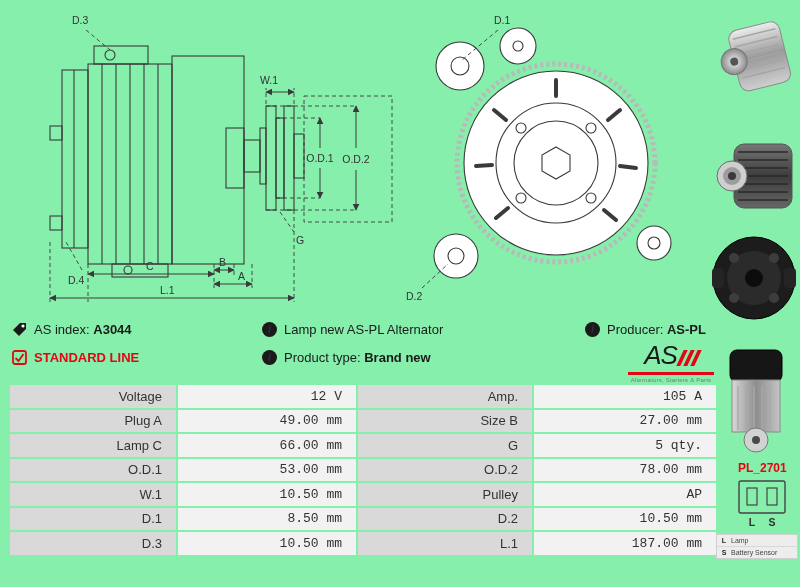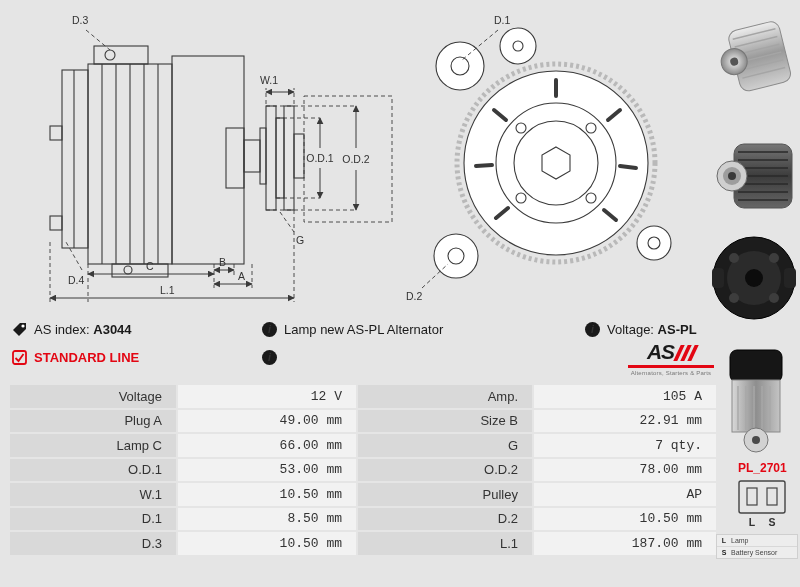--- a/index.html
+++ b/index.html
@@ -1,32 +1,32 @@
 <!DOCTYPE html>
 <html><head>
 <meta charset="utf-8">
 <style>
   html,body{margin:0;padding:0;background:#fff;}
-  .page{position:relative;width:800px;height:587px;background:#e5e5e5;overflow:hidden;
+  .page{position:relative;width:800px;height:587px;background:#86efac;overflow:hidden;
         font-family:"Liberation Sans",sans-serif;}
   .abs{position:absolute;}
   svg text{font-family:"Liberation Sans",sans-serif;font-size:10.5px;fill:#333;}
   .info-item{display:flex;align-items:center;gap:7px;font-size:13px;color:#1a1a1a;white-space:nowrap;}
   .bold{font-weight:bold;}
   .std-line{color:#e30613;font-weight:bold;}
   table.spec{border-collapse:separate;border-spacing:2px;table-layout:fixed;width:708px;}
   table.spec td{height:22.5px;font-size:13px;color:#333;text-align:right;padding:0 14px 0 0;vertical-align:middle;}
   td.lbl{background:#d9d9d9;}
   td.val{background:#f2f2f2;font-family:Liberation Mono, monospace;}
   .plug-code{color:#e30613;font-weight:bold;font-size:12px;}
   .legend{width:80px;background:#ededed;border:1px solid #cfcfcf;font-size:7px;color:#444;}
   .legend-row{display:flex;align-items:center;height:11px;border-bottom:1px solid #d8d8d8;}
   .legend-row:last-child{border-bottom:none;}
   .legend-key{width:14px;text-align:center;font-weight:bold;color:#222;}
-  .logo-as{font-style:italic;font-weight:700;font-size:21px;color:#1a1a1a;letter-spacing:-1px;}
+  .logo-as{font-style:italic;font-weight:400;font-size:26px;color:#1a1a1a;letter-spacing:-1px;}
   .logo-stripe{display:inline-block;width:4px;height:16px;background:#e30613;transform:skewX(-25deg);margin-left:3px;vertical-align:-2px;}
   .logo-bar{height:3px;background:#e30613;margin:1px 0 2px 0;}
   .logo-sub{font-size:6px;color:#777;letter-spacing:.2px;}
 </style>
 </head>
 <body>
 
 <div class="page">
 
   <svg class="abs" style="left:28px;top:8px;" width="370" height="305" viewBox="0 0 370 305">
@@ -263,29 +263,32 @@
       <text x="7.5" y="11.4" text-anchor="middle" font-size="10" font-weight="bold" fill="#fff" font-style="italic">i</text>
     </svg>
     <span>Lamp new AS-PL Alternator</span>
   </div>
 
   <div class="abs info-item" style="left:262px;top:350px;">
     <svg width="15" height="15" viewBox="0 0 15 15">
       <circle cx="7.5" cy="7.5" r="7.5" fill="#1a1a1a"></circle>
       <text x="7.5" y="11.4" text-anchor="middle" font-size="10" font-weight="bold" fill="#fff" font-style="italic">i</text>
     </svg>
+    <span>
+      <span>Product type: </span><span class="bold">Brand new</span>
+    </span>
   </div>
 
   <div class="abs info-item" style="left:585px;top:322px;">
     <svg width="15" height="15" viewBox="0 0 15 15">
       <circle cx="7.5" cy="7.5" r="7.5" fill="#1a1a1a"></circle>
       <text x="7.5" y="11.4" text-anchor="middle" font-size="10" font-weight="bold" fill="#fff" font-style="italic">i</text>
     </svg>
     <span>
-      <span>Voltage: </span><span class="bold">AS-PL</span>
+      <span>Producer: </span><span class="bold">AS-PL</span>
     </span>
   </div>
 
   <div class="abs" style="left:628px;top:340px;width:86px;text-align:center;">
     <div>
       <span class="logo-as">AS</span><span class="logo-stripe"></span><span class="logo-stripe"></span><span class="logo-stripe"></span>
     </div>
     <div class="logo-bar"></div>
     <div class="logo-sub">Alternators, Starters &amp; Parts</div>
   </div>
@@ -301,27 +304,27 @@
       <tr>
         <td class="lbl">Voltage</td>
         <td class="val">12 V</td>
         <td class="lbl">Amp.</td>
         <td class="val">105 A</td>
       </tr>
       <tr>
         <td class="lbl">Plug A</td>
         <td class="val">49.00 mm</td>
         <td class="lbl">Size B</td>
-        <td class="val">22.91 mm</td>
+        <td class="val">27.00 mm</td>
       </tr>
       <tr>
         <td class="lbl">Lamp C</td>
         <td class="val">66.00 mm</td>
         <td class="lbl">G</td>
-        <td class="val">7 qty.</td>
+        <td class="val">5 qty.</td>
       </tr>
       <tr>
         <td class="lbl">O.D.1</td>
         <td class="val">53.00 mm</td>
         <td class="lbl">O.D.2</td>
         <td class="val">78.00 mm</td>
       </tr>
       <tr>
         <td class="lbl">W.1</td>
         <td class="val">10.50 mm</td>

